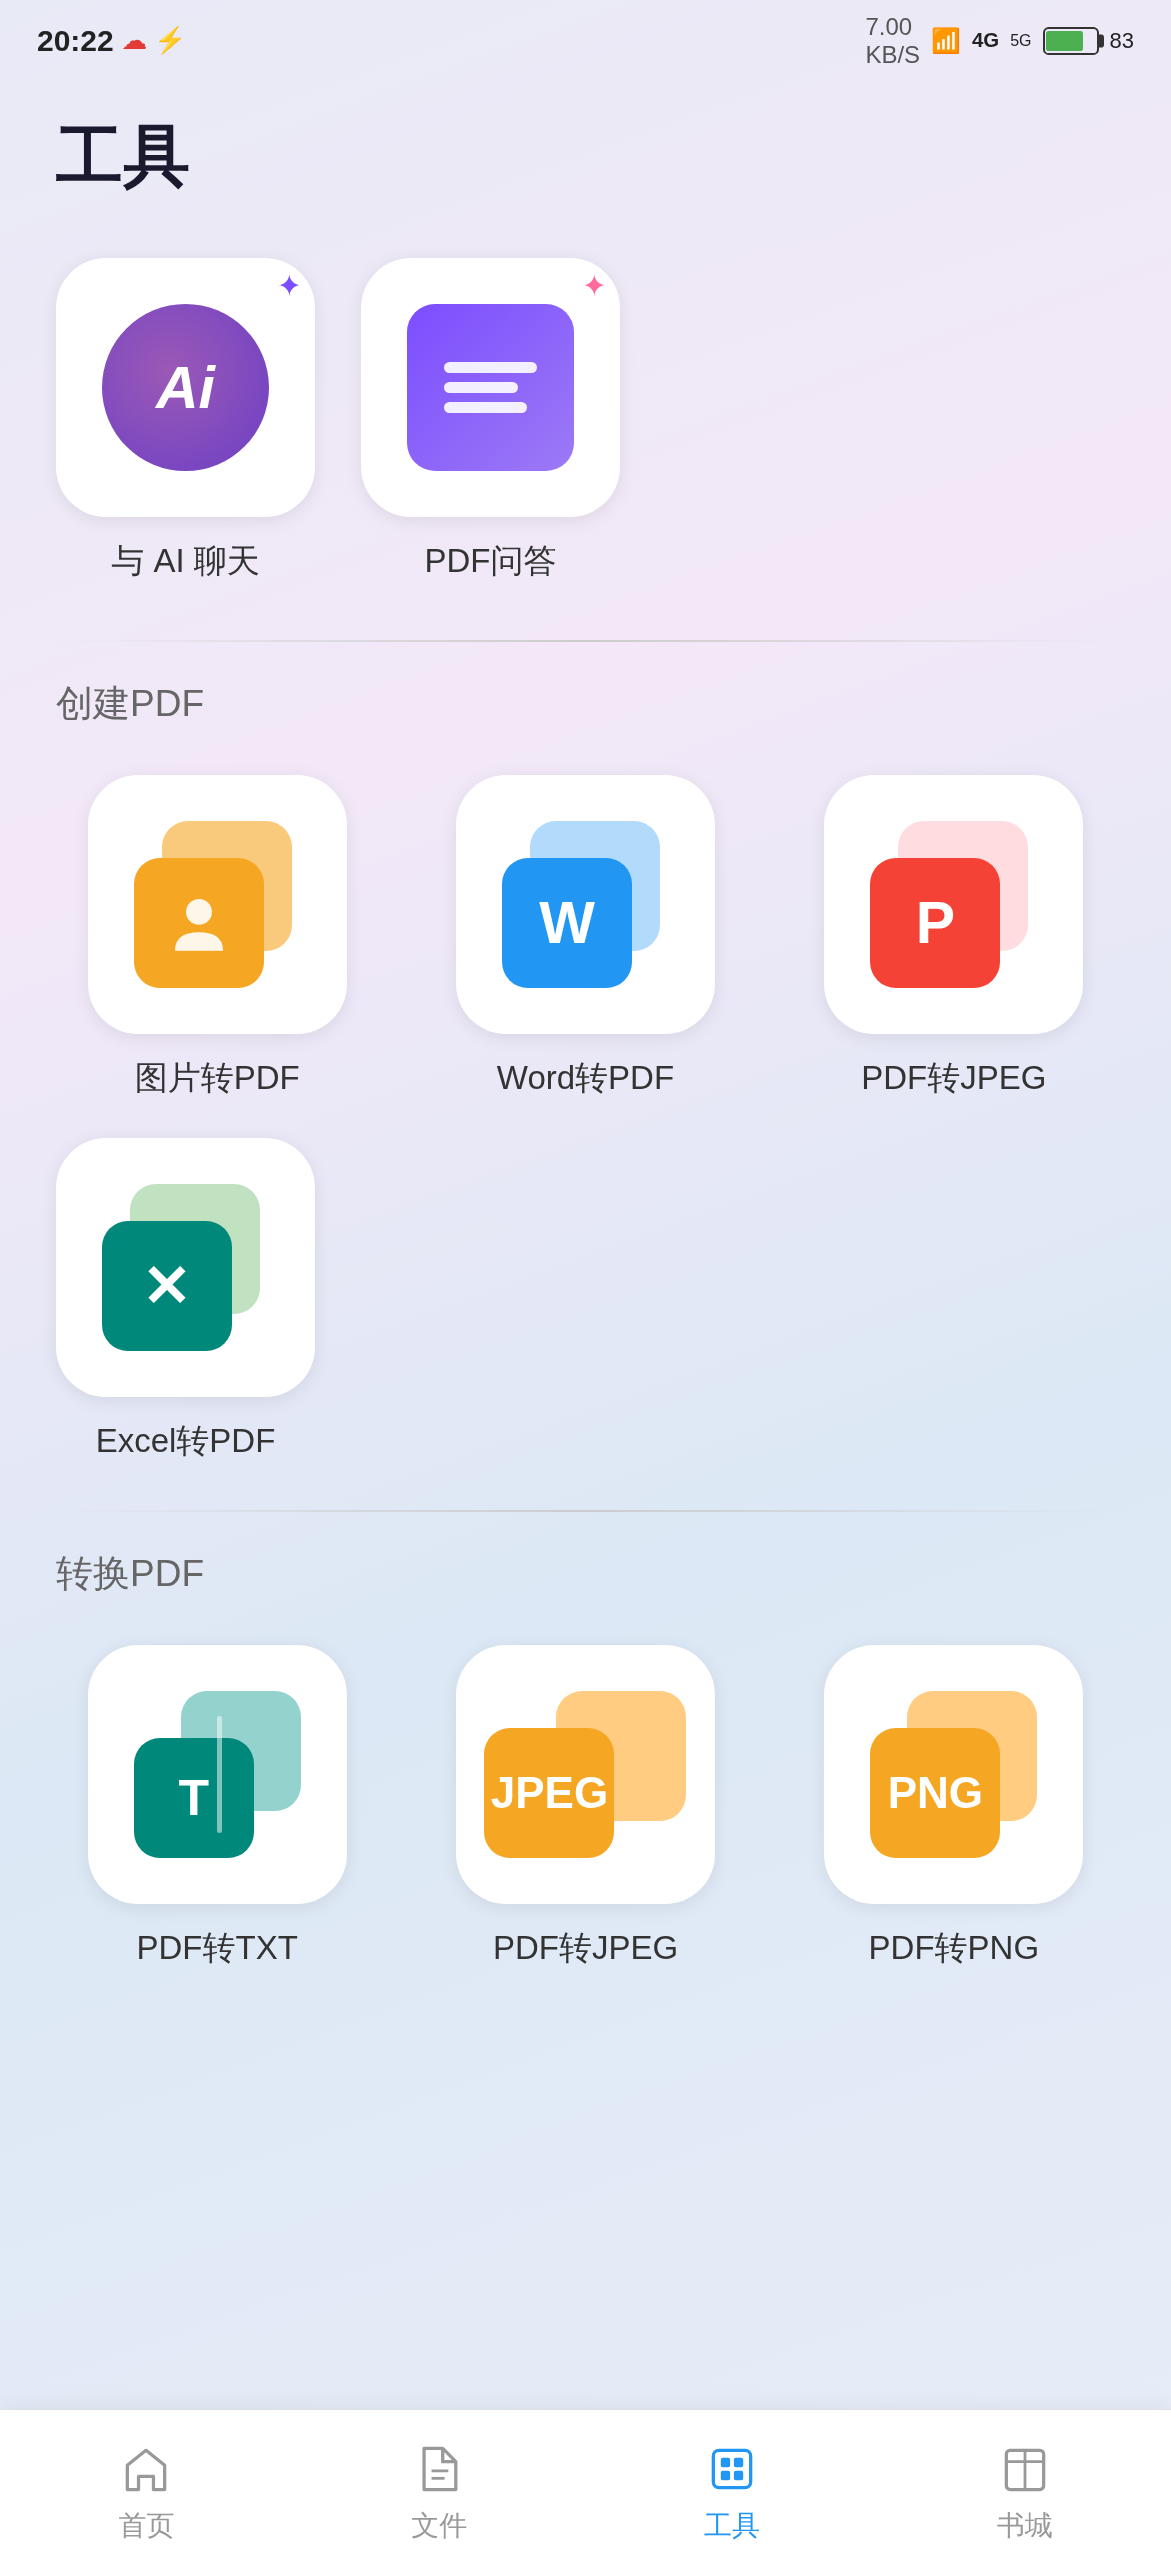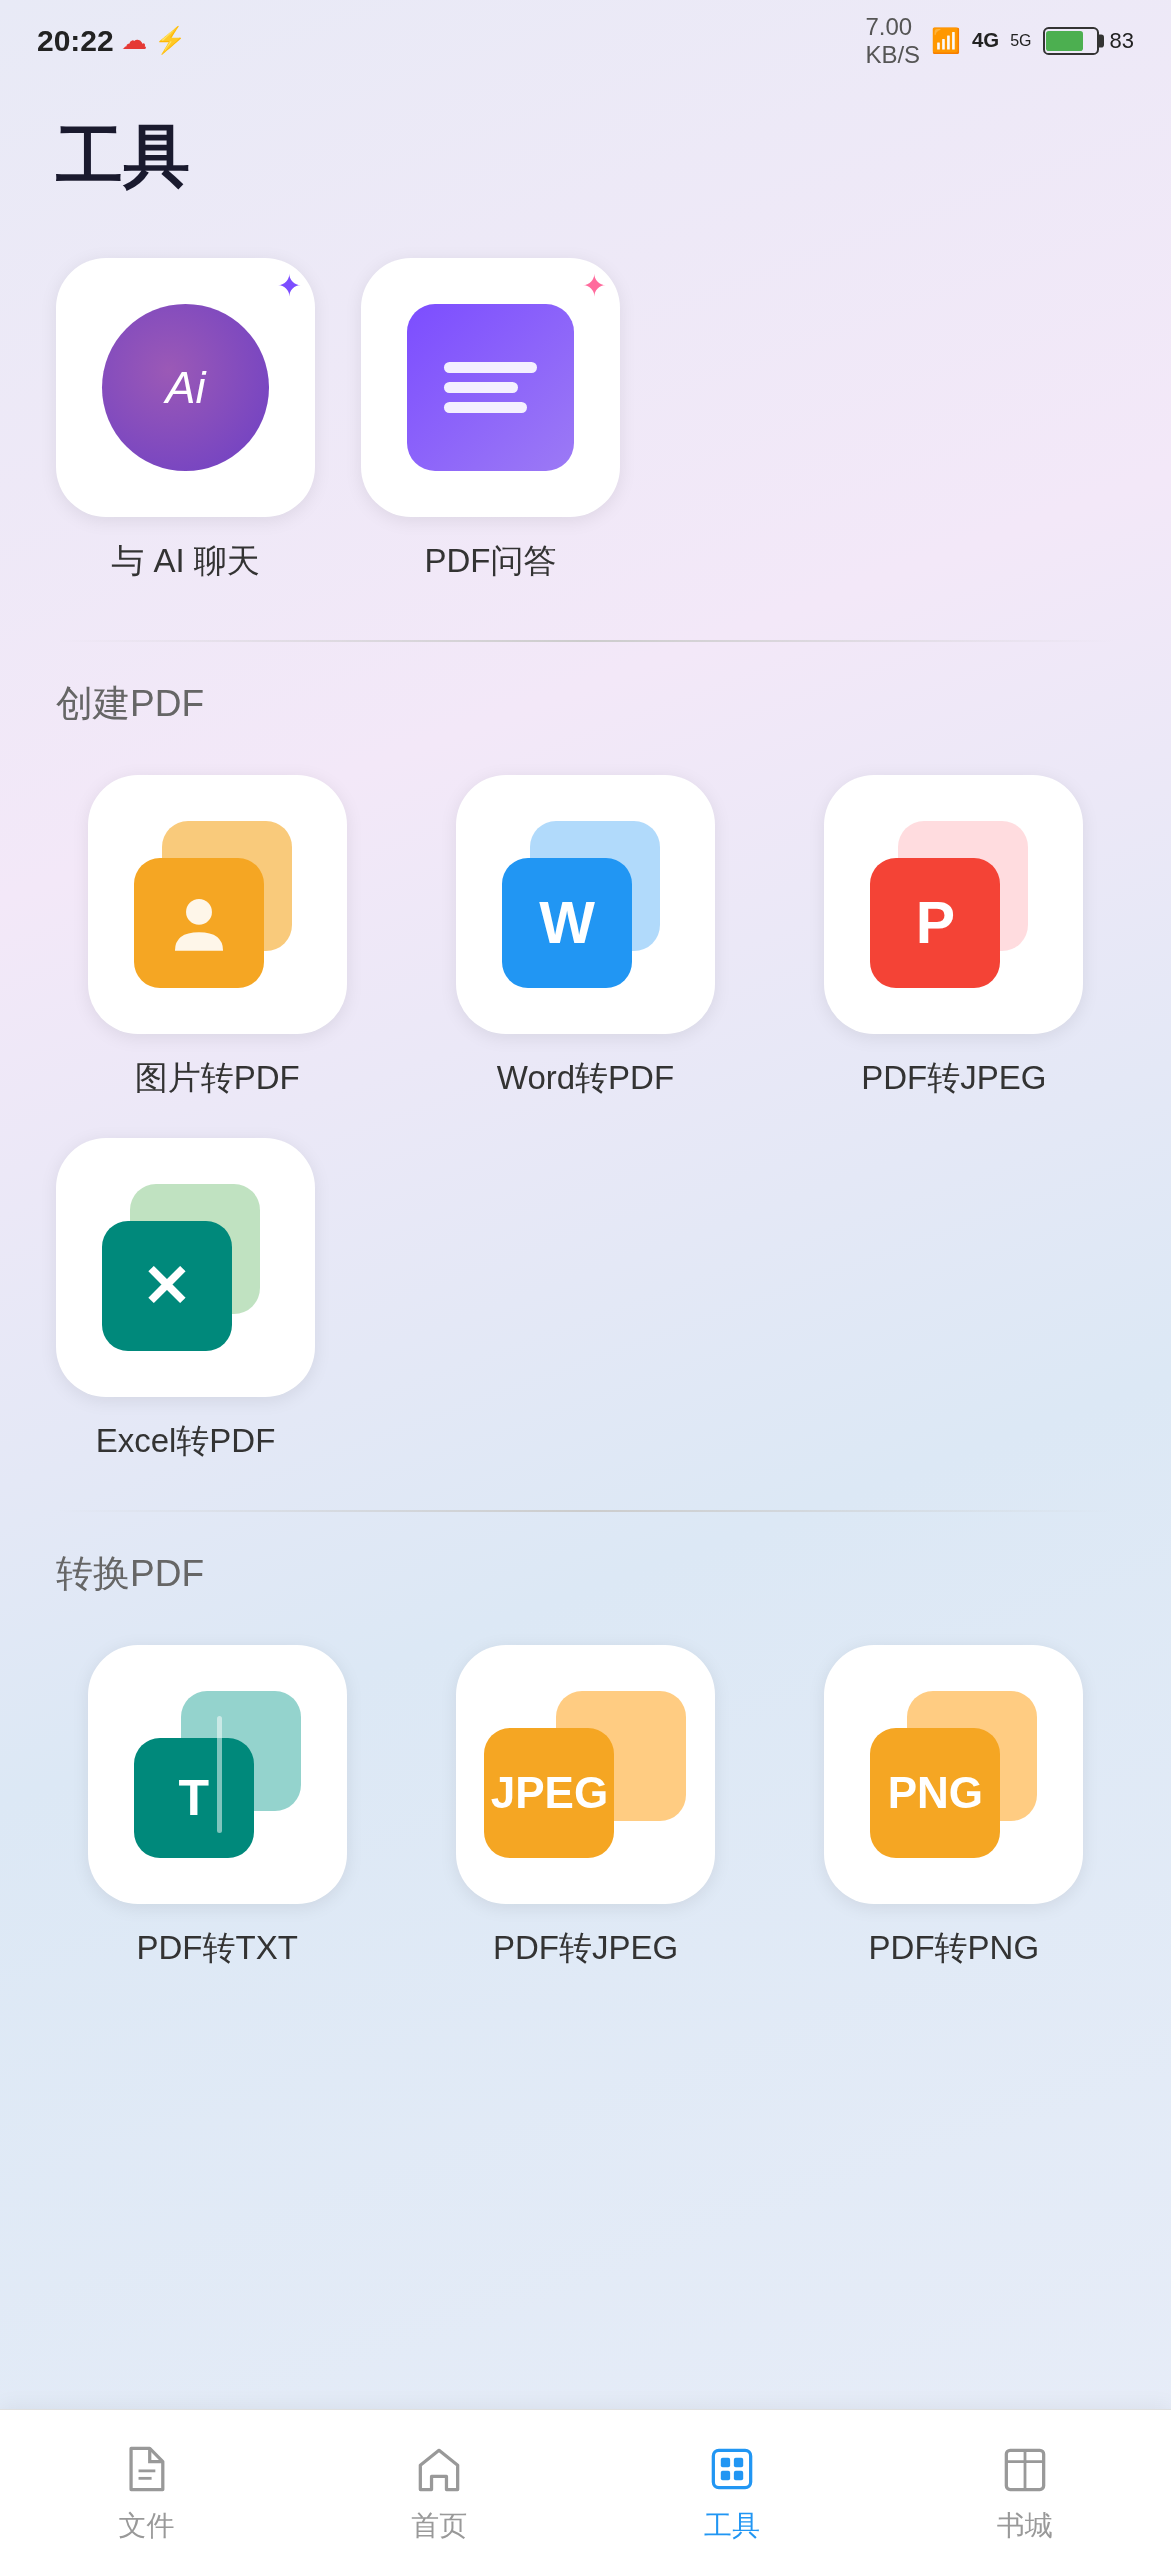--- a/index.html
+++ b/index.html
@@ -113,22 +113,22 @@
       height: 167px;
       background: radial-gradient(circle at 40% 40%, #9b59b6, #6c3fc5);
       border-radius: 50%;
       display: flex;
       align-items: center;
       justify-content: center;
       position: relative;
     }
     .ai-chat-icon .ai-text {
       color: white;
-      font-size: 45px;
-      font-weight: 400;
+      font-size: 59px;
+      font-weight: 700;
       font-style: italic;
     }
 
     
     .pdf-qa-icon {
       width: 167px;
       height: 167px;
       background: linear-gradient(135deg, #7c4dff, #9c7af5);
       border-radius: 28px;
       display: flex;
@@ -634,33 +634,33 @@
 
     </div>
   </div>
 
 </div>
 
 <div class="bottom-nav">
 
   <div class="nav-item">
     <svg class="nav-icon" viewBox="0 0 60 60" fill="none" xmlns="http://www.w3.org/2000/svg">
+      <path d="M10 26L30 10L50 26V52H38V38H22V52H10V26Z" stroke="#999" stroke-width="3.5" fill="none" stroke-linejoin="round"></path>
+    </svg>
+    <span class="nav-label">首页</span>
+  </div>
+
+  <div class="nav-item">
+    <svg class="nav-icon" viewBox="0 0 60 60" fill="none" xmlns="http://www.w3.org/2000/svg">
       <path d="M14 8H34L48 22V52H14V8Z" stroke="#999" stroke-width="3.5" fill="none" stroke-linejoin="round"></path>
       <path d="M34 8V22H48" stroke="#999" stroke-width="3.5" fill="none"></path>
       <line x1="22" y1="32" x2="40" y2="32" stroke="#999" stroke-width="3"></line>
       <line x1="22" y1="40" x2="36" y2="40" stroke="#999" stroke-width="3"></line>
     </svg>
     <span class="nav-label">文件</span>
-  </div>
-
-  <div class="nav-item">
-    <svg class="nav-icon" viewBox="0 0 60 60" fill="none" xmlns="http://www.w3.org/2000/svg">
-      <path d="M10 26L30 10L50 26V52H38V38H22V52H10V26Z" stroke="#999" stroke-width="3.5" fill="none" stroke-linejoin="round"></path>
-    </svg>
-    <span class="nav-label">首页</span>
   </div>
 
   <div class="nav-item">
     <svg class="nav-icon" viewBox="0 0 60 60" fill="none" xmlns="http://www.w3.org/2000/svg">
       <rect x="10" y="10" width="40" height="40" rx="6" stroke="#2196F3" stroke-width="3.5" fill="none"></rect>
       <rect x="18" y="18" width="10" height="10" rx="2" fill="#2196F3"></rect>
       <rect x="32" y="18" width="10" height="10" rx="2" fill="#2196F3"></rect>
       <rect x="18" y="32" width="10" height="10" rx="2" fill="#2196F3"></rect>
       <rect x="32" y="32" width="10" height="10" rx="2" fill="#2196F3"></rect>
     </svg>

